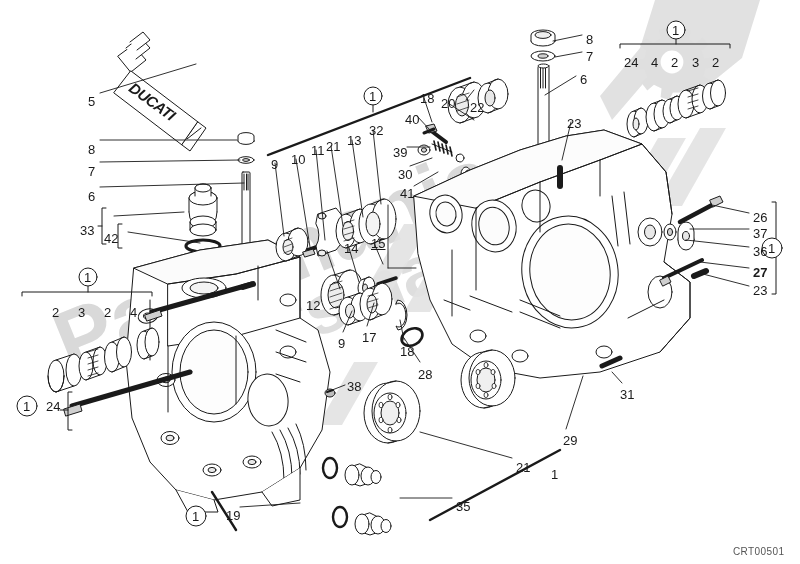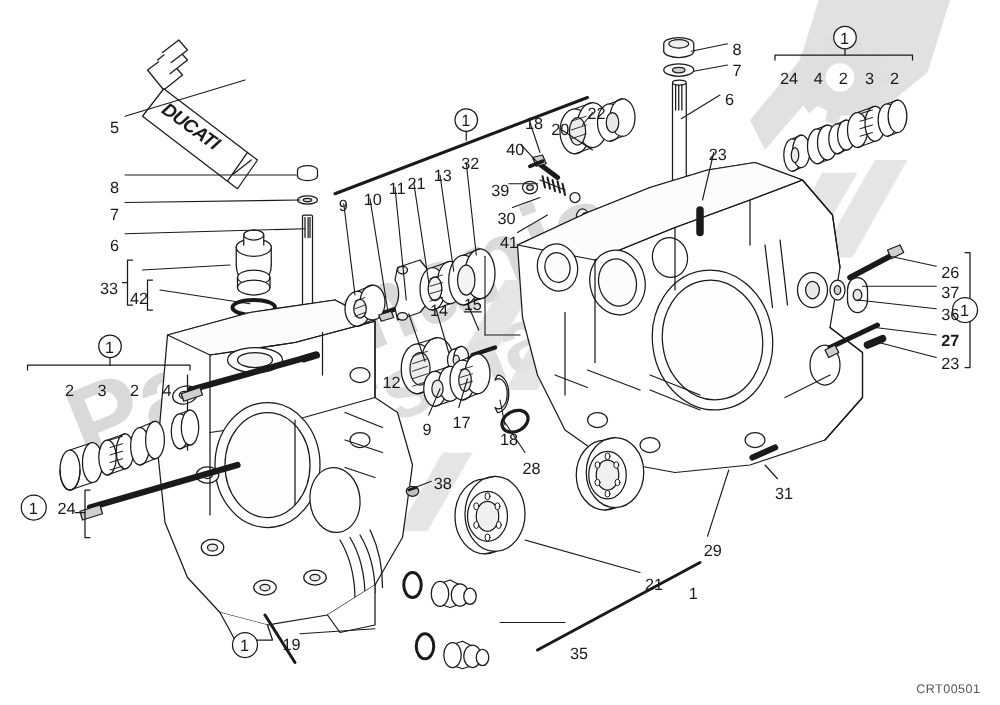--- a/index.html
+++ b/index.html
@@ -616,36 +616,36 @@
       <div class="lbl" style="left: 371px; top: 237px; text-decoration: underline;">15</div>
       <div class="lbl" style="left: 338px; top: 337px;">9</div>
       <div class="lbl" style="left: 362px; top: 331px;">17</div>
       <div class="lbl" style="left: 400px; top: 345px;">18</div>
       <div class="lbl" style="left: 418px; top: 368px;">28</div>
       <div class="lbl" style="left: 347px; top: 380px;">38</div>
       <div class="lbl" style="left: 405px; top: 113px;">40</div>
       <div class="lbl" style="left: 393px; top: 146px;">39</div>
       <div class="lbl" style="left: 398px; top: 168px;">30</div>
       <div class="lbl" style="left: 400px; top: 187px;">41</div>
-      <div class="lbl" style="left: 470px; top: 84px;">22</div>
+      <div class="lbl" style="left: 470px; top: 101px;">22</div>
       <div class="lbl" style="left: 441px; top: 97px;">20</div>
       <div class="lbl" style="left: 420px; top: 92px;">18</div>
       <div class="lbl" style="left: 586px; top: 33px;">8</div>
       <div class="lbl" style="left: 586px; top: 50px;">7</div>
       <div class="lbl" style="left: 580px; top: 73px;">6</div>
       <div class="lbl" style="left: 567px; top: 117px;">23</div>
       <div class="lbl" style="left: 753px; top: 211px;">26</div>
       <div class="lbl" style="left: 753px; top: 227px;">37</div>
       <div class="lbl" style="left: 753px; top: 245px;">36</div>
       <div class="lbl" style="left: 753px; top: 266px; font-weight: bold;">27</div>
       <div class="lbl" style="left: 753px; top: 284px;">23</div>
       <div class="lbl" style="left: 620px; top: 388px;">31</div>
       <div class="lbl" style="left: 563px; top: 434px;">29</div>
       <div class="lbl" style="left: 516px; top: 461px;">21</div>
-      <div class="lbl" style="left: 456px; top: 516px;">35</div>
+      <div class="lbl" style="left: 456px; top: 500px;">35</div>
       <div class="lbl" style="left: 226px; top: 509px;">19</div>
       <div class="lbl" style="left: 551px; top: 468px;">1</div>
     </div>
 
   <div class="lbl" style="left:84px; top:271px;">1</div>
   <div class="lbl" style="left:672px; top:24px;">1</div>
   <div class="lbl" style="left:768px; top:242px;">1</div>
   <div class="lbl" style="left:23px; top:400px;">1</div>
   <div class="lbl" style="left:192px; top:510px;">1</div>
   <div class="lbl" style="left:369px; top:90px;">1</div>

